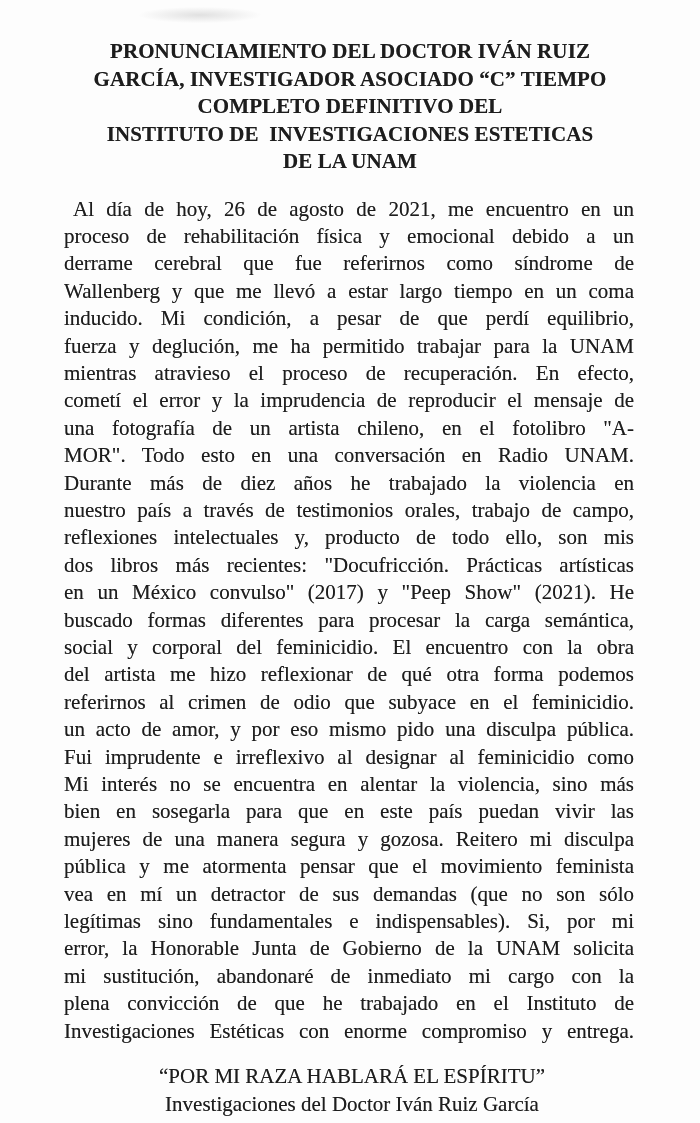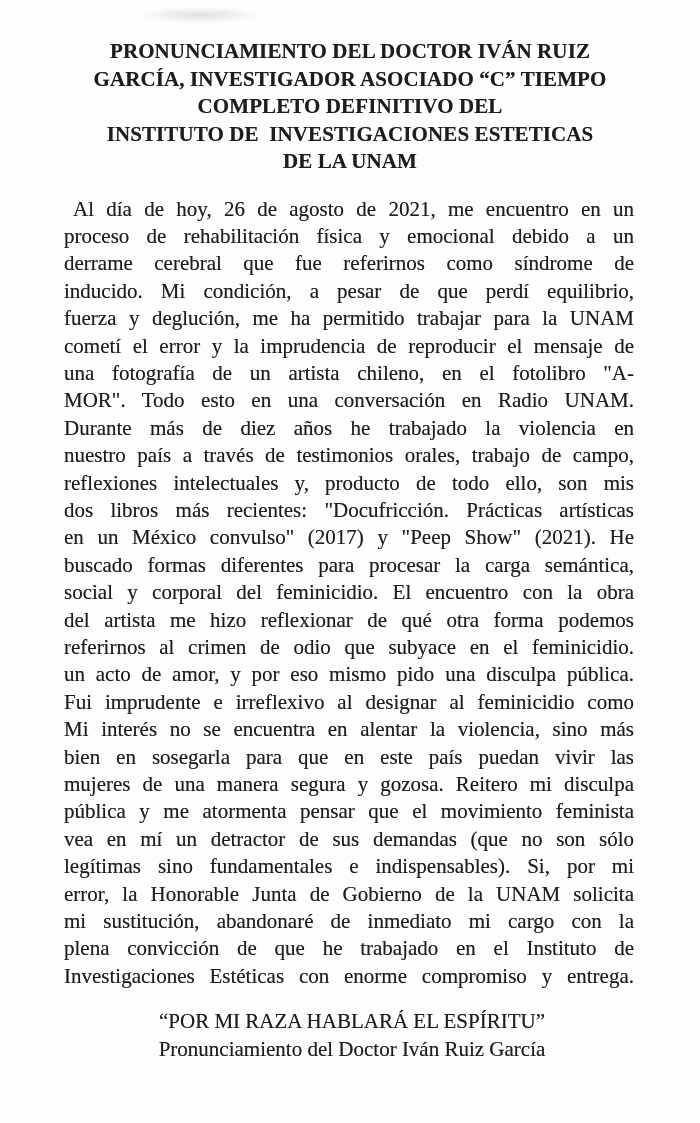--- a/index.html
+++ b/index.html
@@ -69,22 +69,24 @@
       <div class="title-line">GARCÍA, INVESTIGADOR ASOCIADO “C” TIEMPO</div>
       <div class="title-line">COMPLETO DEFINITIVO DEL</div>
       <div class="title-line">INSTITUTO DE  INVESTIGACIONES ESTETICAS</div>
       <div class="title-line">DE LA UNAM</div>
     </div>
 
   <div class="body-text">
       <div class="body-line">Al día de hoy, 26 de agosto de 2021, me encuentro en un</div>
       <div class="body-line">proceso de rehabilitación física y emocional debido a un</div>
       <div class="body-line">derrame cerebral que fue referirnos como síndrome de</div>
+      <div class="body-line">Wallenberg y que me llevó a estar largo tiempo en un coma</div>
       <div class="body-line">inducido. Mi condición, a pesar de que perdí equilibrio,</div>
       <div class="body-line">fuerza y deglución, me ha permitido trabajar para la UNAM</div>
+      <div class="body-line">mientras atravieso el proceso de recuperación. En efecto,</div>
       <div class="body-line">cometí el error y la imprudencia de reproducir el mensaje de</div>
       <div class="body-line">una fotografía de un artista chileno, en el fotolibro "A-</div>
       <div class="body-line">MOR". Todo esto en una conversación en Radio UNAM.</div>
       <div class="body-line">Durante más de diez años he trabajado la violencia en</div>
       <div class="body-line">nuestro país a través de testimonios orales, trabajo de campo,</div>
       <div class="body-line">reflexiones intelectuales y, producto de todo ello, son mis</div>
       <div class="body-line">dos libros más recientes: "Docufricción. Prácticas artísticas</div>
       <div class="body-line">en un México convulso" (2017) y "Peep Show" (2021). He</div>
       <div class="body-line">buscado formas diferentes para procesar la carga semántica,</div>
       <div class="body-line">social y corporal del feminicidio. El encuentro con la obra</div>
@@ -99,15 +101,15 @@
       <div class="body-line">vea en mí un detractor de sus demandas (que no son sólo</div>
       <div class="body-line">legítimas sino fundamentales e indispensables). Si, por mi</div>
       <div class="body-line">error, la Honorable Junta de Gobierno de la UNAM solicita</div>
       <div class="body-line">mi sustitución, abandonaré de inmediato mi cargo con la</div>
       <div class="body-line">plena convicción de que he trabajado en el Instituto de</div>
       <div class="body-line">Investigaciones Estéticas con enorme compromiso y entrega.</div>
     </div>
 
   <div class="footer">
     <div class="motto">“POR MI RAZA HABLARÁ EL ESPÍRITU”</div>
-    <div class="signature">Pronunciamiento del Doctor Iván Ruiz García</div>
+    <div class="signature">Investigaciones del Doctor Iván Ruiz García</div>
   </div>
 </div>
 
 </body></html>

